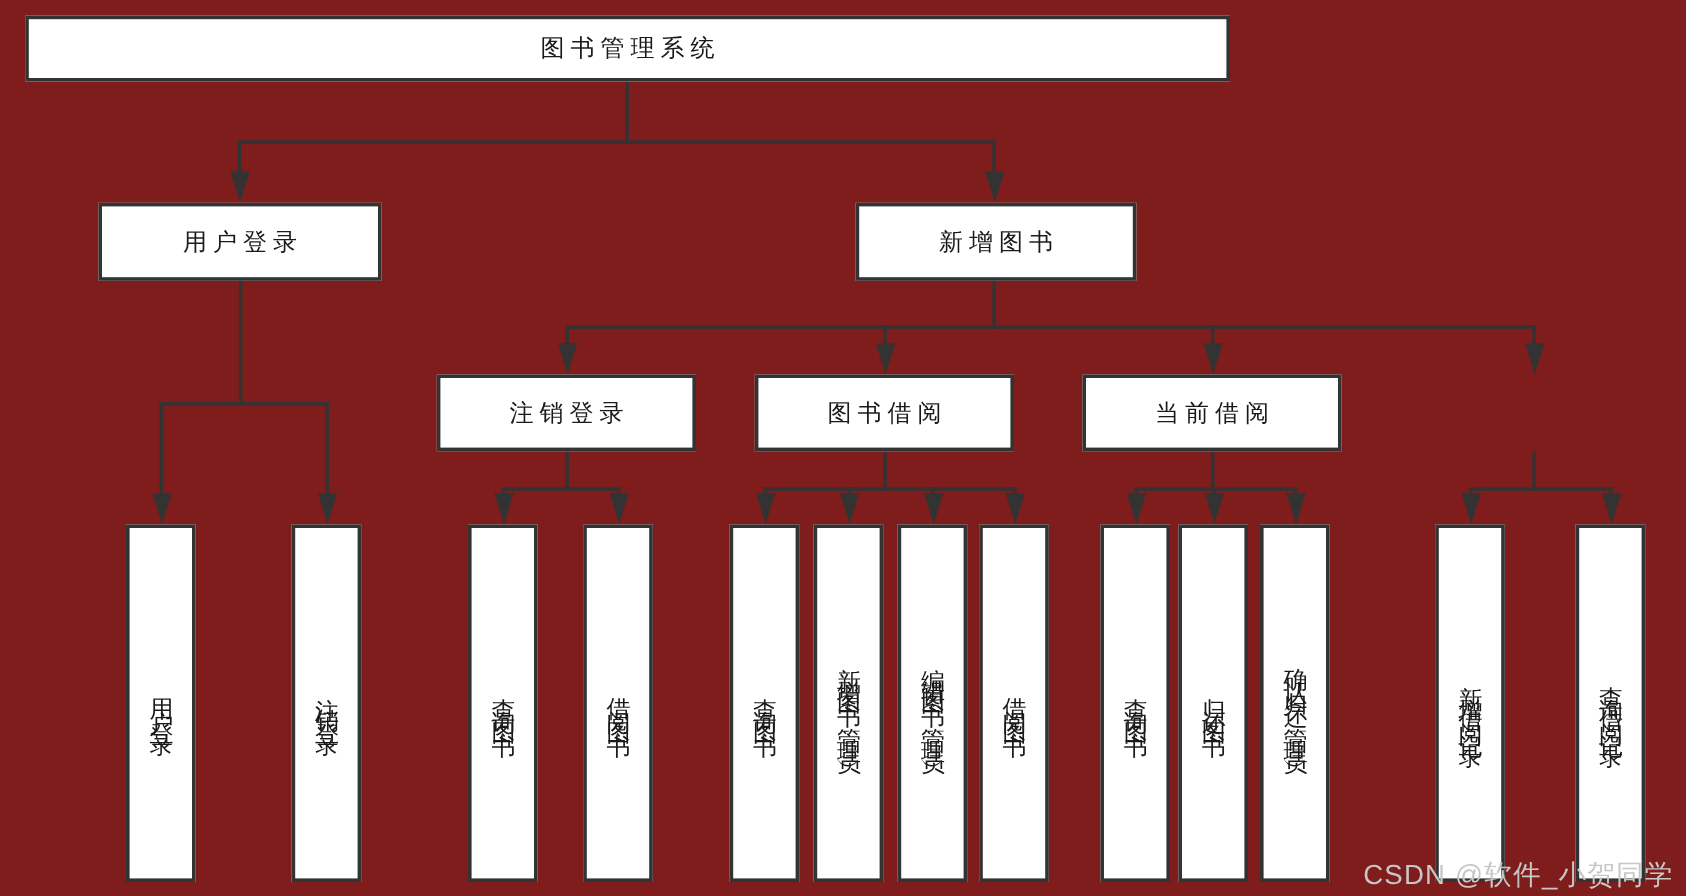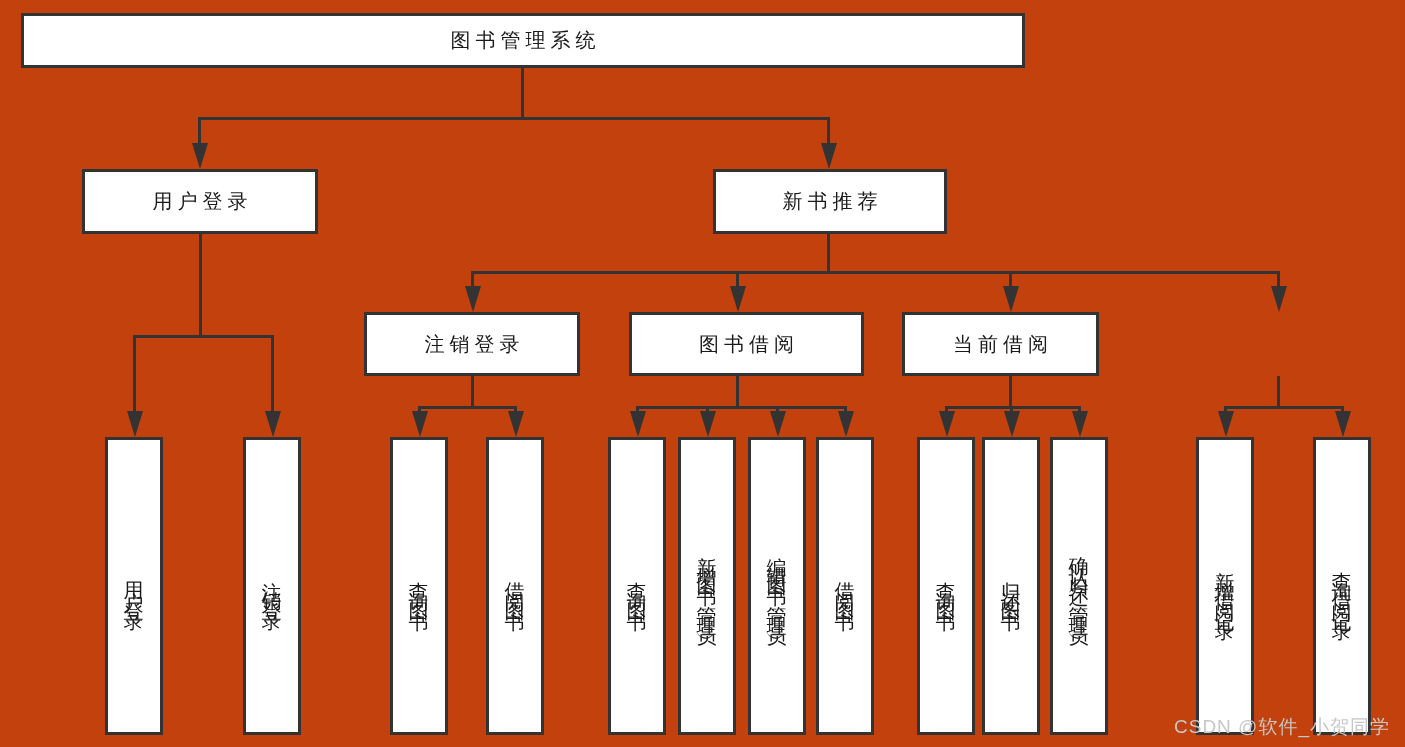--- a/index.html
+++ b/index.html
@@ -1,17 +1,17 @@
 <!DOCTYPE html>
 <html><head>
 <meta charset="utf-8">
 <style>
   html,body{margin:0;padding:0;background:#ffffff;}
   .canvas{
-    position:relative;width:1405px;height:747px;background:#c2410c;overflow:hidden;
+    position:relative;width:1405px;height:747px;background:#7f1d1d;overflow:hidden;
     font-family:"Liberation Sans","DejaVu Sans",sans-serif;color:#1a1a1a;
   }
   
   .node{
     position:absolute;box-sizing:border-box;background:#ffffff;
     border:3px solid #333333;display:flex;align-items:center;justify-content:center;
     font-size:20px;letter-spacing:5px;text-indent:5px;white-space:nowrap;z-index:2;
   }
   .leaf{
     position:absolute;box-sizing:border-box;background:#ffffff;
@@ -24,22 +24,22 @@
   }
   
   .vl{position:absolute;width:3px;background:#333333;z-index:1;}
   .hl{position:absolute;height:3px;background:#333333;z-index:1;}
   .arrow{
     position:absolute;width:0;height:0;z-index:1;
     border-left:8px solid transparent;border-right:8px solid transparent;
     border-top:26px solid #333333;
   }
   .watermark{
-    position:absolute;left:1174px;top:714px;z-index:5;
-    font-size:19px;color:#c7c7c7;letter-spacing:1px;white-space:nowrap;
+    position:absolute;left:1136px;top:714px;z-index:5;
+    font-size:23px;color:#c7c7c7;letter-spacing:1px;white-space:nowrap;
   }
 </style>
 </head>
 <body>
 
 <div class="canvas">
 
   <div>
 
     <div class="vl" style="left:521px;top:68px;height:52px;"></div>
@@ -99,27 +99,27 @@
     <div class="vl" style="left:1224px;top:406px;height:8px;"></div>
     <div class="arrow" style="left:1218px;top:411px;"></div>
     <div class="vl" style="left:1341px;top:406px;height:8px;"></div>
     <div class="arrow" style="left:1335px;top:411px;"></div>
   </div>
 
   <div class="node" style="left:21px;top:13px;width:1004px;height:55px;">图书管理系统</div>
 
   <div class="node" style="left:82px;top:169px;width:236px;height:65px;">用户登录</div>
 
-  <div class="node" style="left:713px;top:169px;width:234px;height:65px;">新书推荐</div>
+  <div class="node" style="left:713px;top:169px;width:234px;height:65px;">新增图书</div>
 
   <div class="node" style="left:364px;top:312px;width:216px;height:64px;">注销登录</div>
 
-  <div class="node" style="left:629px;top:312px;width:235px;height:64px;">图书借阅</div>
+  <div class="node" style="left:629px;top:312px;width:216px;height:64px;">图书借阅</div>
 
-  <div class="node" style="left:902px;top:312px;width:197px;height:64px;">当前借阅</div>
+  <div class="node" style="left:902px;top:312px;width:216px;height:64px;">当前借阅</div>
 
 
   <div class="leaf" style="left:105px;">
     <span>用户登录</span>
   </div>
   <div class="leaf" style="left:243px;">
     <span>注销登录</span>
   </div>
 
   <div class="leaf" style="left:390px;">

